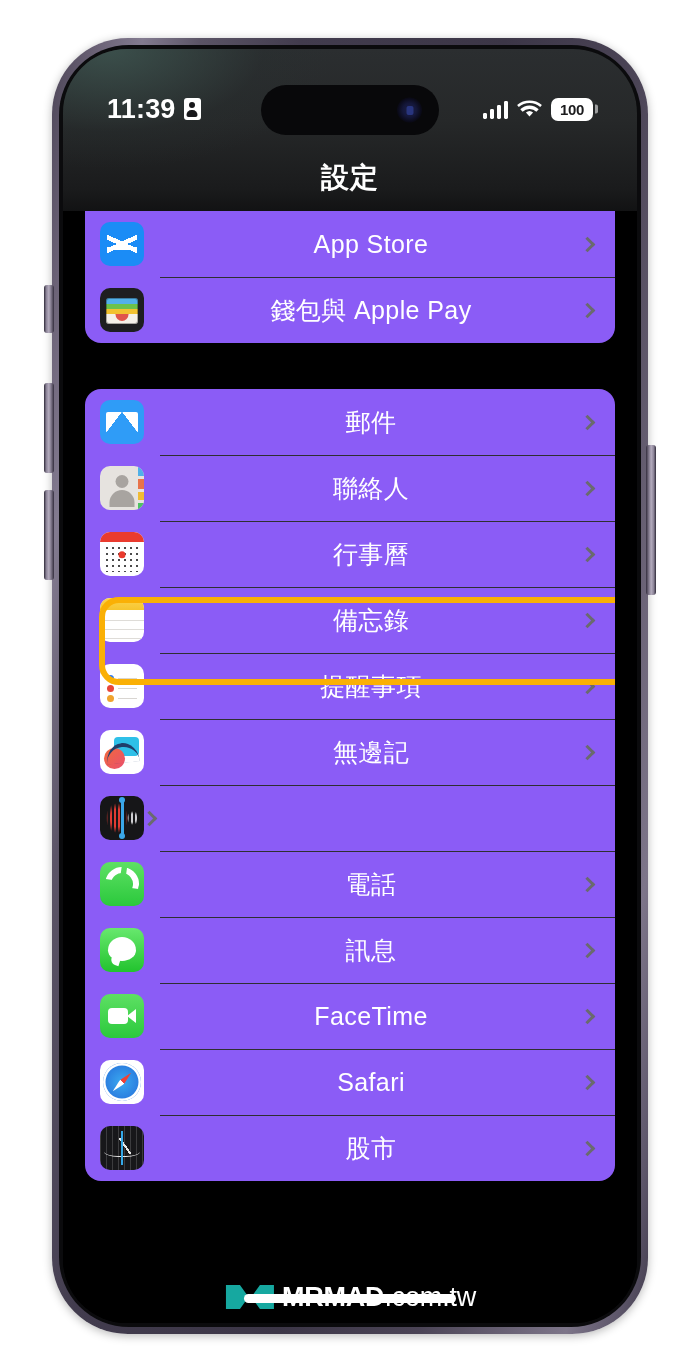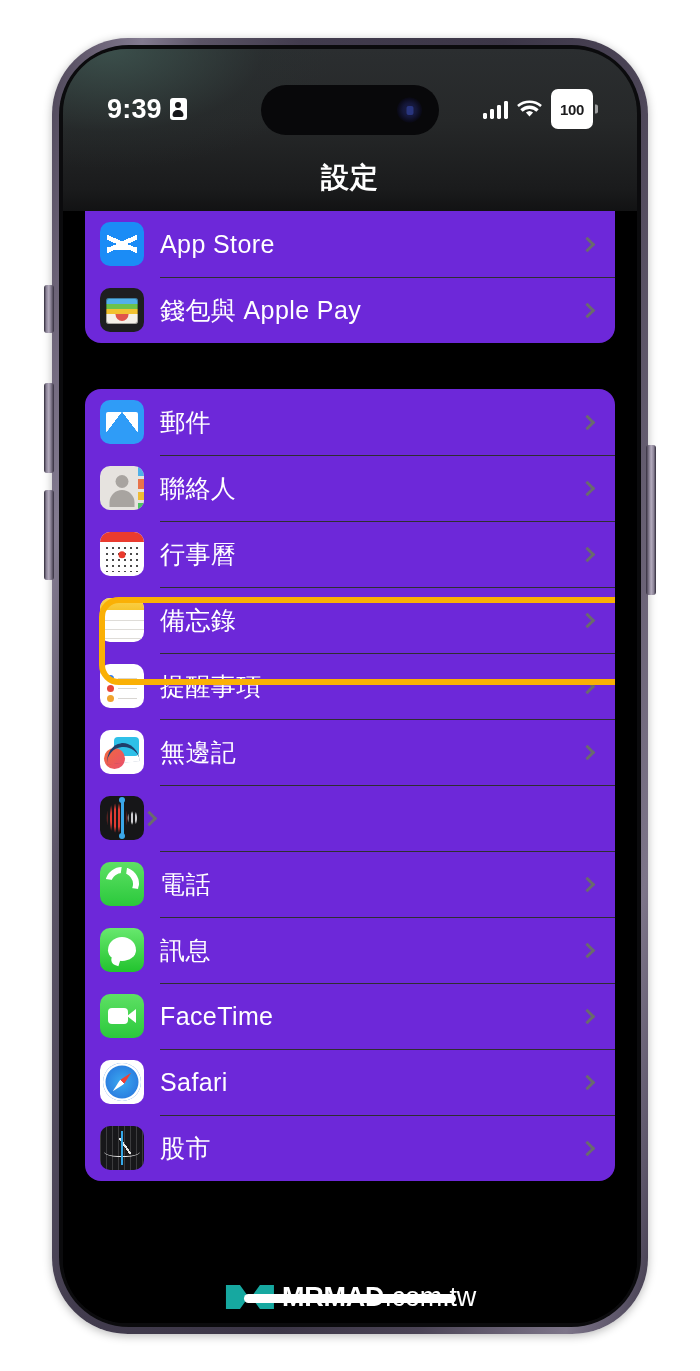--- a/index.html
+++ b/index.html
@@ -163,21 +163,21 @@
   #cellular-bars { display: flex; align-items: flex-end; gap: 2.5px; height: 19px; }
   #cellular-bars i {
     display: block; width: 4.5px; background: #fff; border-radius: 1.4px;
   }
   #cellular-bars i:nth-child(1) { height: 6px; }
   #cellular-bars i:nth-child(2) { height: 10px; }
   #cellular-bars i:nth-child(3) { height: 14px; }
   #cellular-bars i:nth-child(4) { height: 18px; }
   
   #battery {
-    width: 42px; height: 40px;
+    width: 42px; height: 23px;
     border-radius: 7px;
     background: #ffffff;
     color: #1b1b1d;
     font-size: 15px;
     font-weight: bold;
     display: flex; align-items: center; justify-content: center;
     position: relative;
     letter-spacing: -0.3px;
   }
   #battery::after {
@@ -206,23 +206,24 @@
   #content {
     position: absolute;
     left: 0; top: 162px;
     width: 100%;
     height: 1112px;
     background: #000000;
   }
 
   .group {
     margin: 0 22px 46px 22px;
-    background: #6d28d9;
+    background: #8b5cf6;
     border-radius: 16px;
     overflow: hidden;
+    text-align: center;
   }
   .group.flush-top { border-top-left-radius: 0; border-top-right-radius: 0; }
 
   .row {
     display: flex;
     align-items: center;
     height: 66px;
     padding-left: 15px;
     position: relative;
   }
@@ -601,21 +602,21 @@
 <div id="screen">
 
   <div id="screen-top-glow"></div>
 
   <div id="dynamic-island">
     <div id="front-camera"></div>
   </div>
 
   <div id="status-bar">
     <div id="status-left">
-      <span id="clock">9:39</span>
+      <span id="clock">11:39</span>
       <span id="record-badge"></span>
     </div>
     <div id="status-right">
       <span id="cellular-bars">
         <i></i>
           <i></i>
           <i></i>
           <i></i>
       </span>
       <svg width="25" height="19" viewBox="0 0 25 19">

